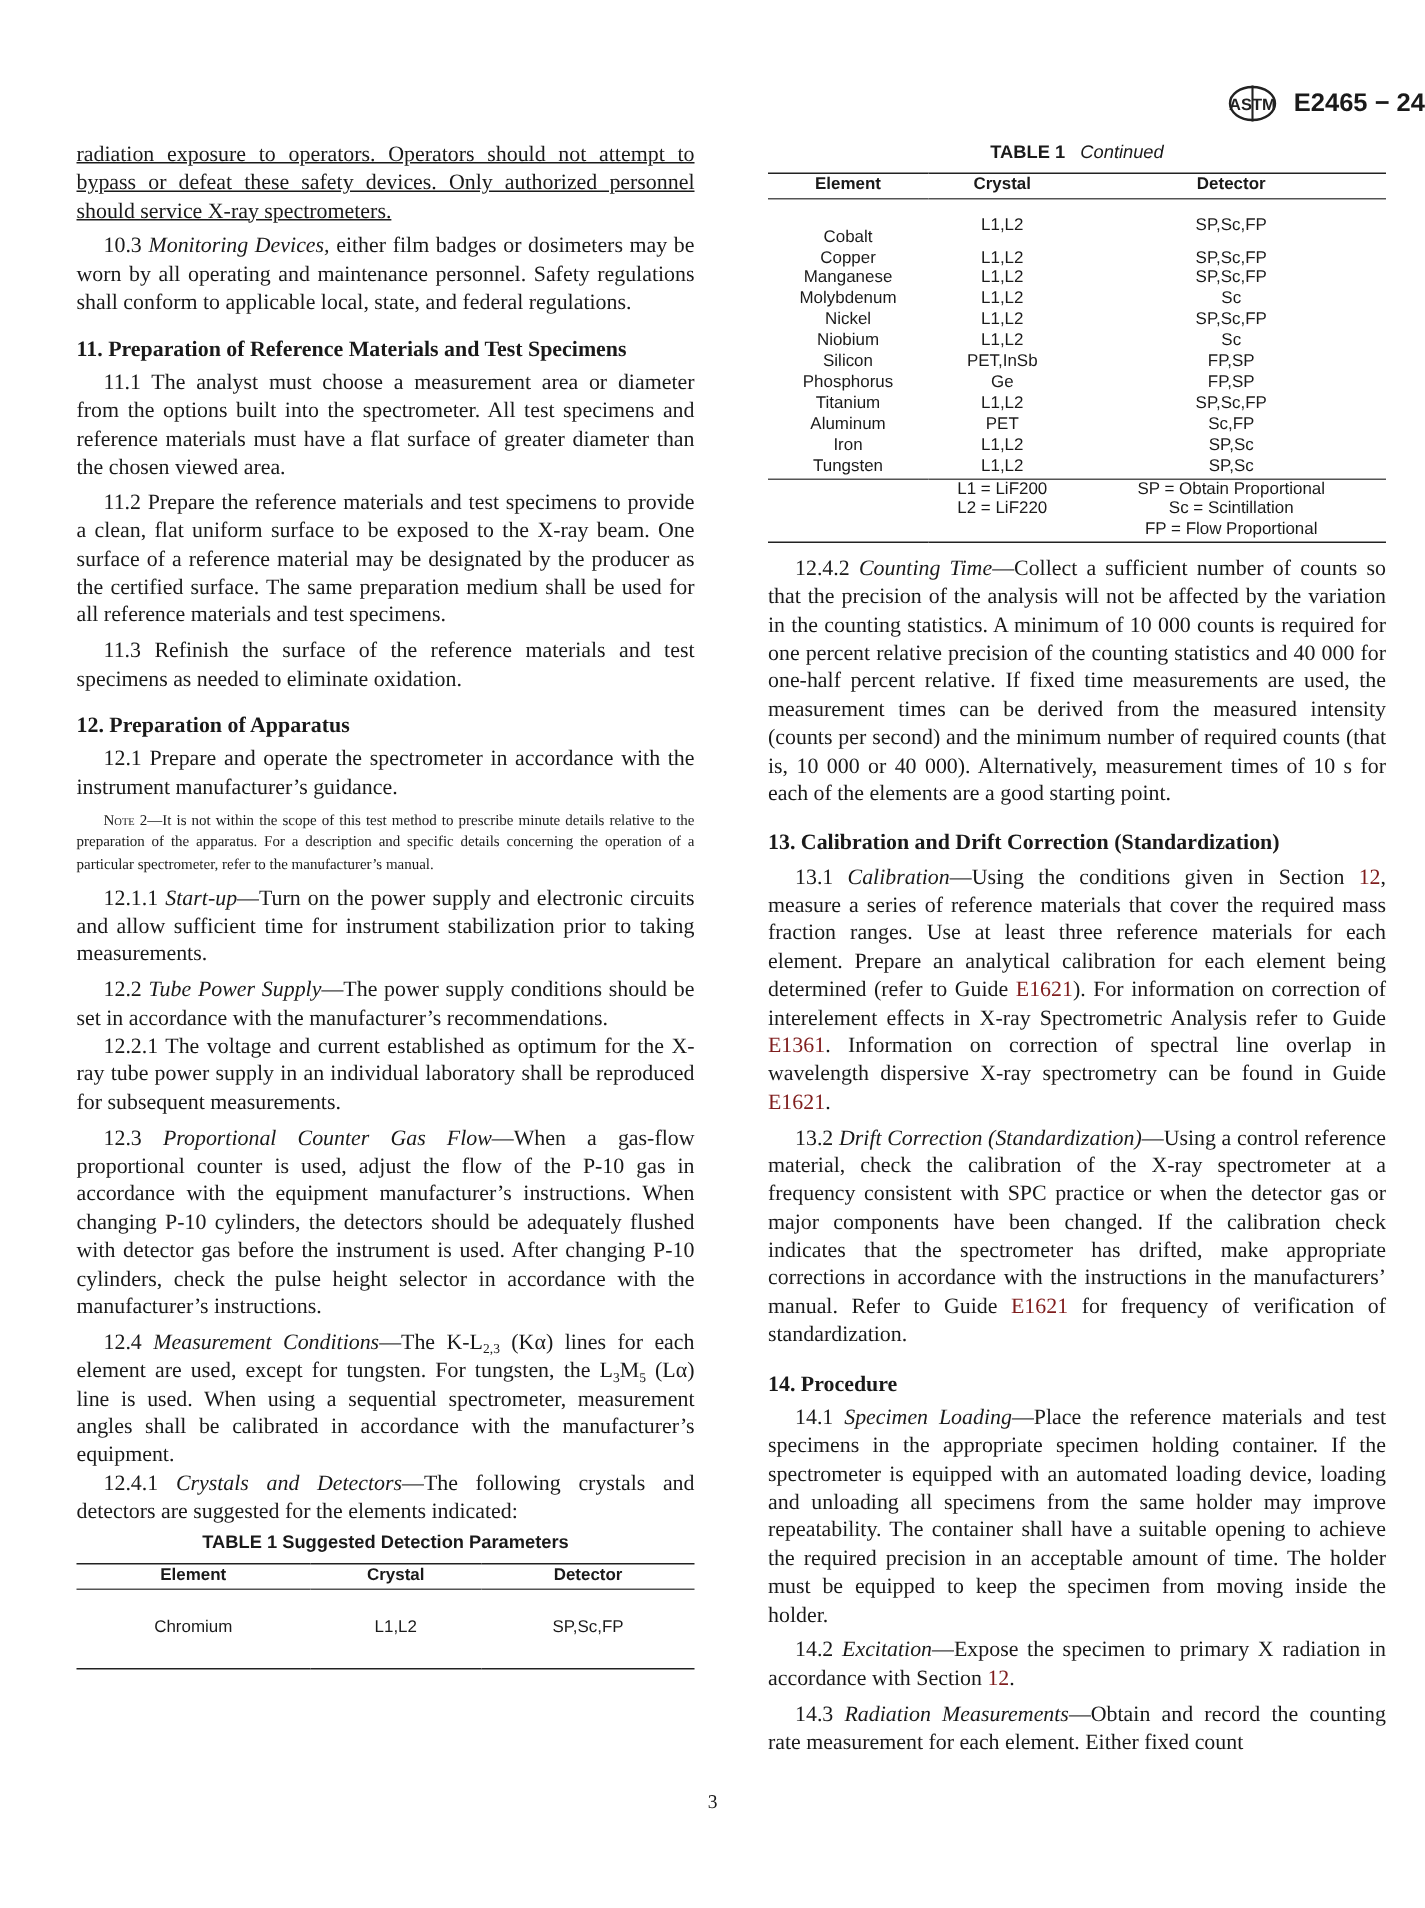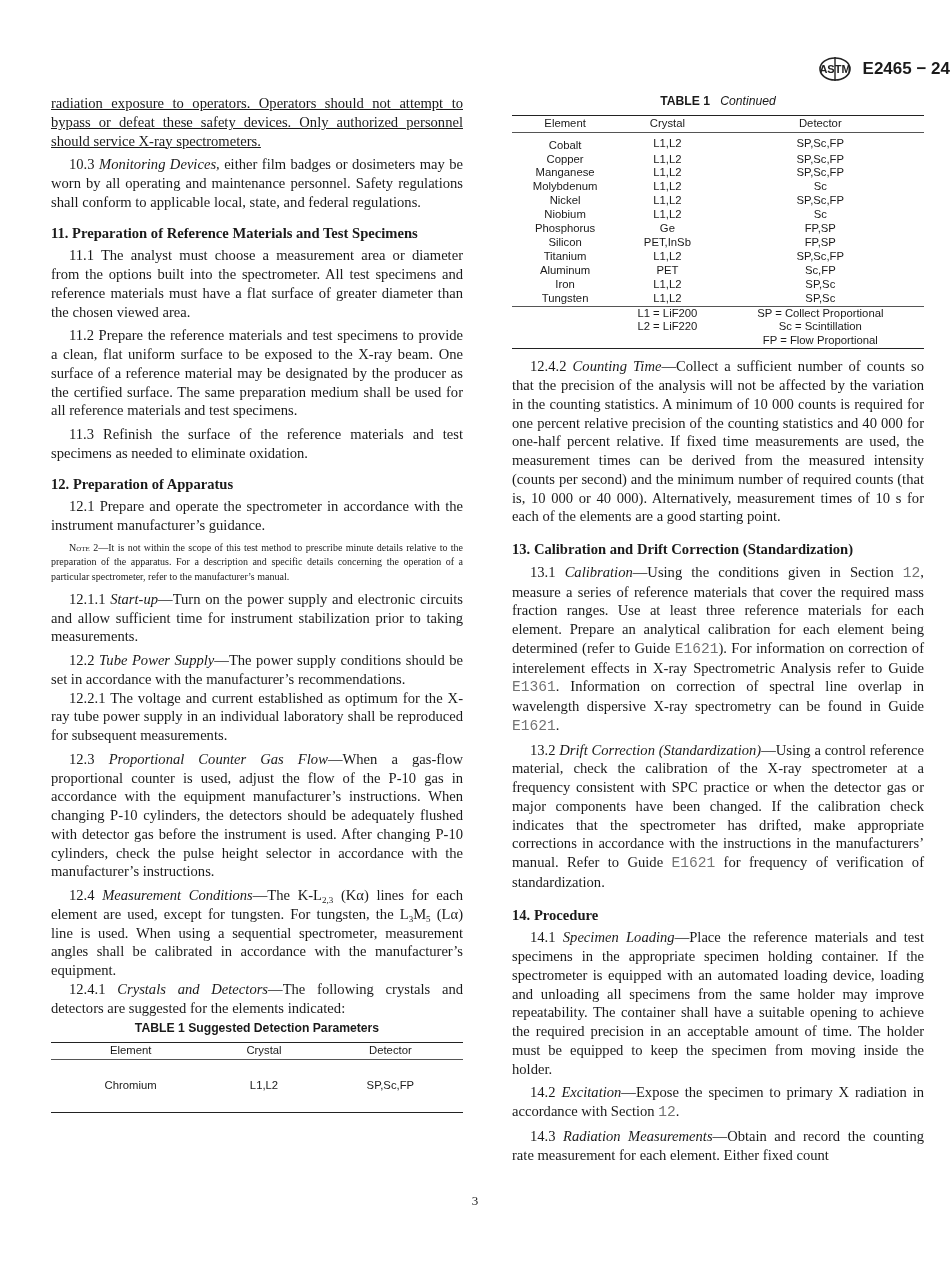--- a/index.html
+++ b/index.html
@@ -12,24 +12,24 @@
   .col { position:absolute; top:94px; width:412px; font-size:14.6px; line-height:18.75px; }
   .col.left { left:51px; }
   .col.right { left:490px;margin-left:22px; }
   p { margin:0 0 5px 0; text-align:justify; text-indent:18px; }
   p.noind { text-indent:0;text-decoration:underline; }
   p.tight { margin-bottom:0; }
   h2 { font-size:14.6px; font-weight:bold; margin:12px 0 4px 0; line-height:18.75px; }
   .note { font-size:10px; line-height:14.4px; text-indent:18px; text-align:justify; margin:6px 0 6px 0; }
   .note .sc { font-variant:small-caps; }
   i { font-style:italic; }
-  .link { color:#737373;font-family:Liberation Mono, monospace; }
+  .link { color:#7f1d1d; }
   table { border-collapse:collapse; width:100%; font-family:"Liberation Sans", sans-serif;
           font-size:11.3px; line-height:13.9px; }
-  th { font-weight:normal; padding:1px 0; }
+  th { font-weight:bold; padding:1px 0; }
   td { text-align:center; padding:0; }
   .tcap { font-family:"Liberation Sans", sans-serif; font-size:12.2px; font-weight:bold; text-align:center; margin:2px 0 4px 0; }
   .tcap i { font-weight:normal; }
   .thead-row th { border-top:1.5px solid #222; border-bottom:1px solid #555; }
   .tend td { border-bottom:1.5px solid #222; }
   .sep td { border-top:1px solid #555; }
   .pageno { position:absolute; top:1193px; left:0; width:950px; text-align:center; font-size:13px; }
   sub { font-size:9px; vertical-align:-3px; line-height:0; }
 </style>
 </head>
@@ -83,21 +83,21 @@
 <div class="col right">
   <div class="tcap" style="margin-top:-2px"><span>TABLE 1</span>&nbsp;&nbsp;&nbsp;<i>Continued</i></div>
   <table>
     <tbody>
         <tr class="thead-row">
       <th>Element</th>
       <th>Crystal</th>
       <th>Detector</th>
     </tr>
     <tr>
-          <td style="padding-top:6px">Cobalt</td>
+          <td style="padding-top:19px">Cobalt</td>
           <td style="padding-top:3px">L1,L2</td>
           <td style="padding-top:3px">SP,Sc,FP</td>
         </tr>
     <tr>
           <td>Copper</td>
           <td>L1,L2</td>
           <td>SP,Sc,FP</td>
         </tr>
     <tr>
           <td>Manganese</td>
@@ -113,27 +113,27 @@
           <td>Nickel</td>
           <td>L1,L2</td>
           <td>SP,Sc,FP</td>
         </tr>
     <tr>
           <td>Niobium</td>
           <td>L1,L2</td>
           <td>Sc</td>
         </tr>
     <tr>
-          <td>Phosphorus</td>
-          <td>Ge</td>
+          <td>Silicon</td>
+          <td>PET,InSb</td>
           <td>FP,SP</td>
         </tr>
     <tr>
-          <td>Silicon</td>
-          <td>PET,InSb</td>
+          <td>Phosphorus</td>
+          <td>Ge</td>
           <td>FP,SP</td>
         </tr>
     <tr>
           <td>Titanium</td>
           <td>L1,L2</td>
           <td>SP,Sc,FP</td>
         </tr>
     <tr>
           <td>Aluminum</td>
           <td>PET</td>
@@ -145,21 +145,21 @@
           <td>SP,Sc</td>
         </tr>
     <tr>
           <td>Tungsten</td>
           <td>L1,L2</td>
           <td>SP,Sc</td>
         </tr>
     <tr class="sep">
           <td></td>
           <td>L1 = LiF200</td>
-          <td>SP = Collect Proportional</td>
+          <td>SP = Obtain Proportional</td>
         </tr>
     <tr>
           <td></td>
           <td>L2 = LiF220</td>
           <td>Sc = Scintillation</td>
         </tr>
     <tr class="tend">
           <td></td>
           <td></td>
           <td>FP = Flow Proportional</td>

